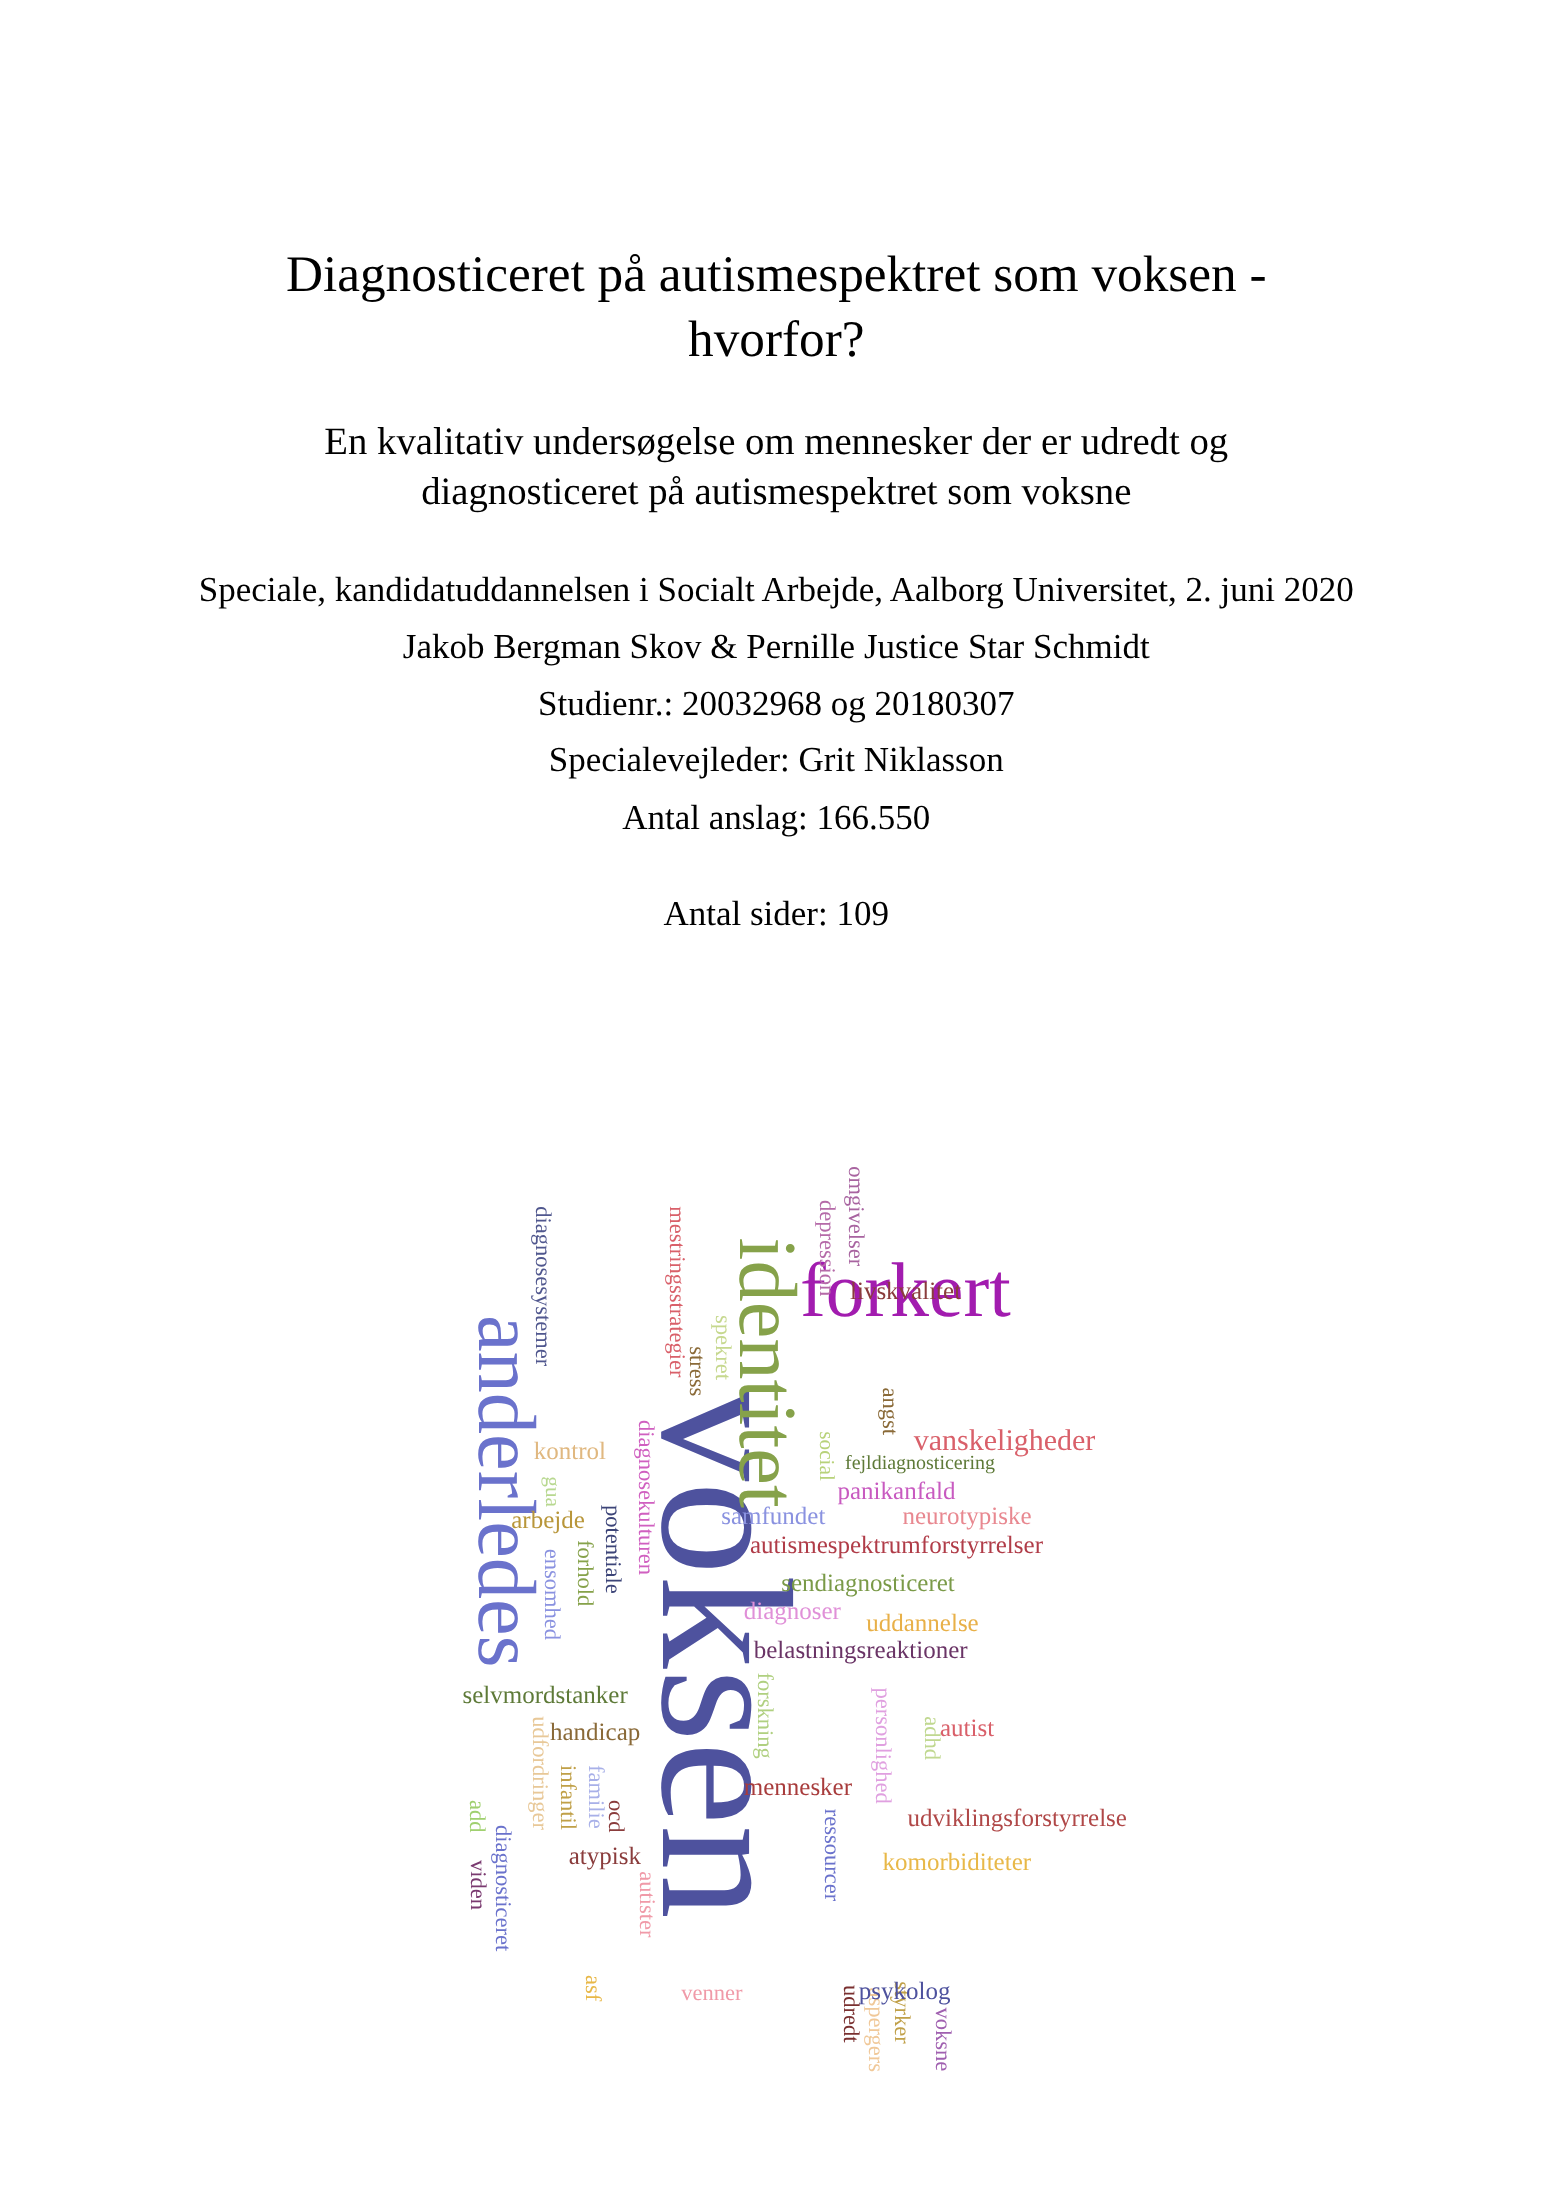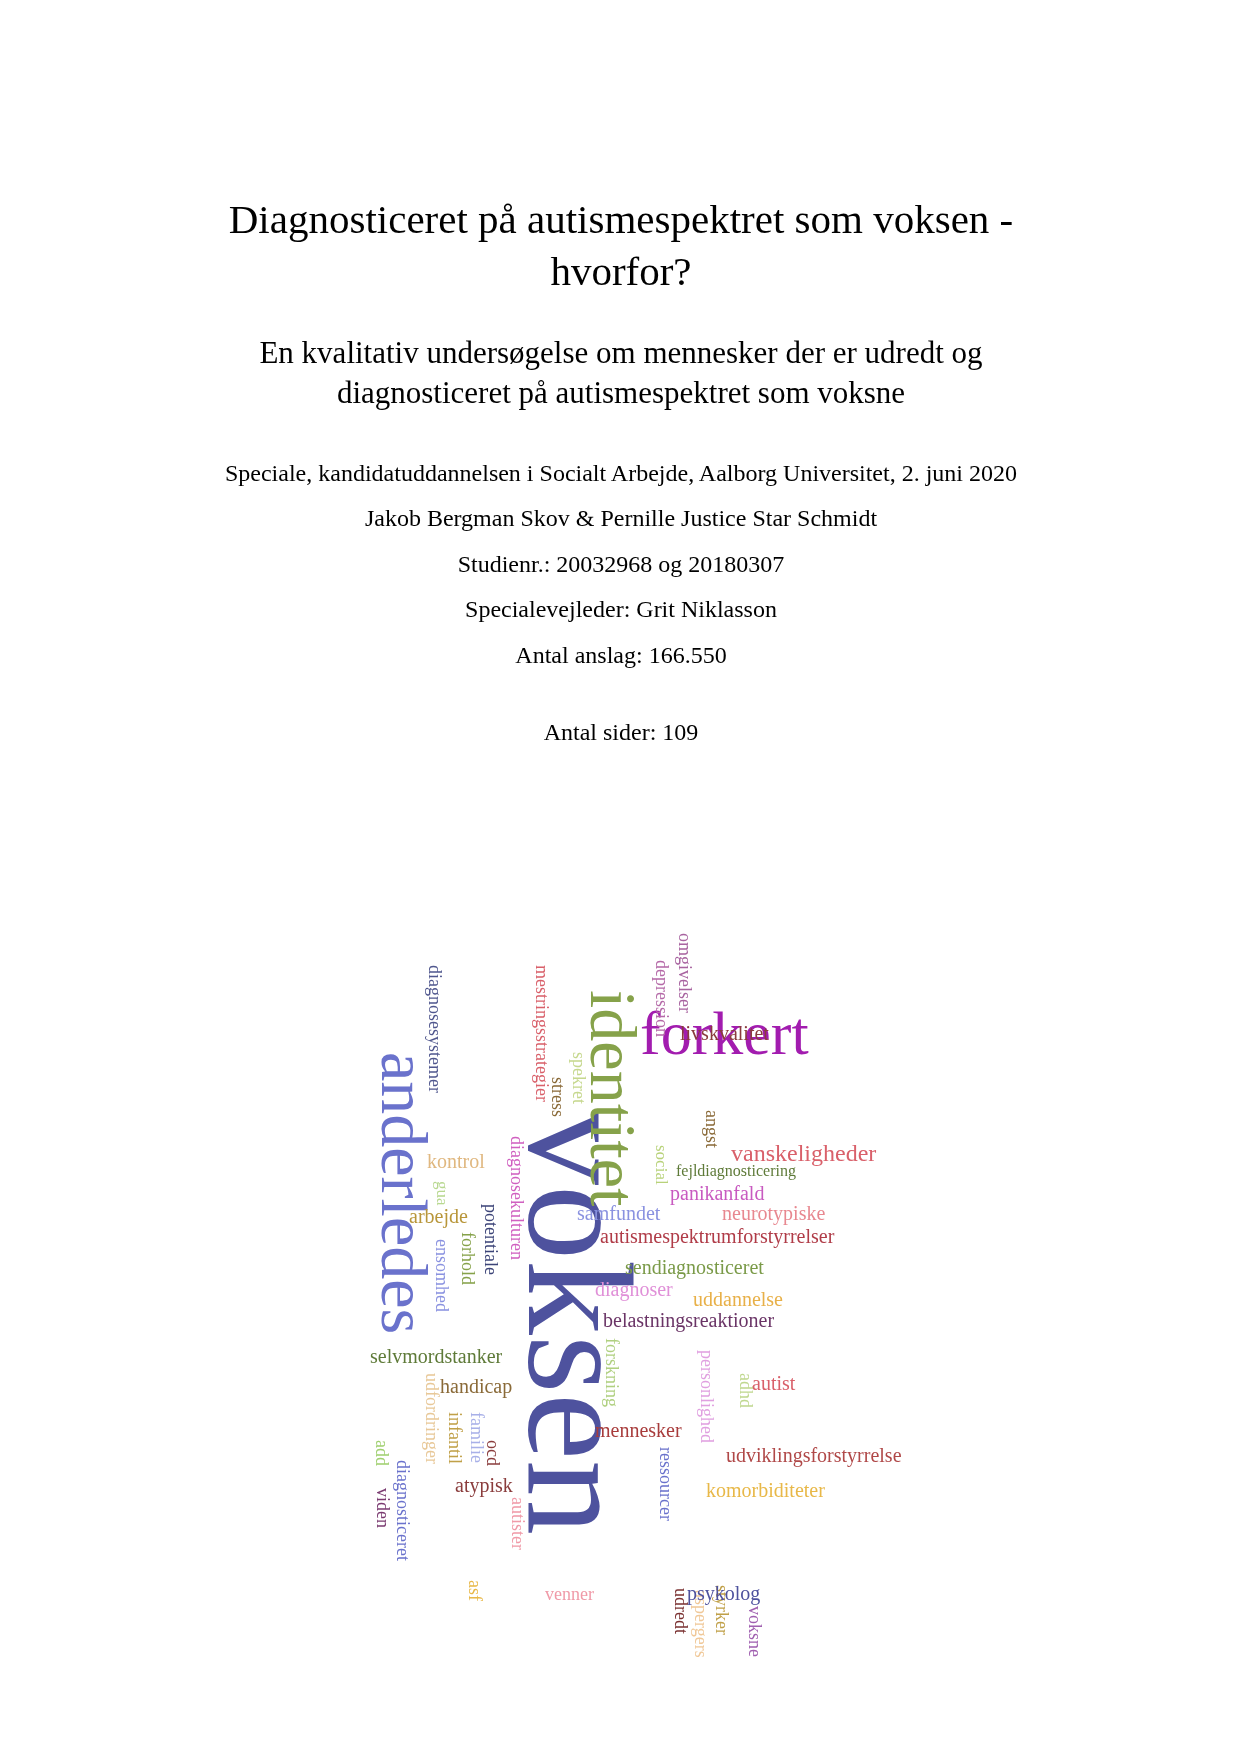--- a/index.html
+++ b/index.html
@@ -1,21 +1,21 @@
 <!DOCTYPE html>
 <html><head>
 <meta charset="utf-8">
 <style>
   html, body { margin:0; padding:0; background:#ffffff; }
   body { width:1242px; height:1757px; position:relative; overflow:hidden;
          font-family:"Liberation Serif","DejaVu Serif",serif; color:#000; }
   .center { position:absolute; left:0; width:1242px; text-align:center; white-space:nowrap; }
   .title { font-size:41px; line-height:52px; }
   .subtitle { font-size:31px; line-height:40px; }
-  .meta { font-size:24px; line-height:30px; }
+  .meta { font-size:28px; line-height:30px; }
   #cloud { position:absolute; left:0; top:0; width:1242px; height:1757px; }
   .w { position:absolute; white-space:nowrap; line-height:1; font-family:"Liberation Serif","DejaVu Serif",serif; }
   .v { transform-origin:0 0; transform:rotate(90deg); }
 </style>
 </head>
 <body>
 
 <div>
   <div class="center title" style="top:193px;">Diagnosticeret på autismespektret som voksen -</div>
   <div class="center title" style="top:245px;">hvorfor?</div>

